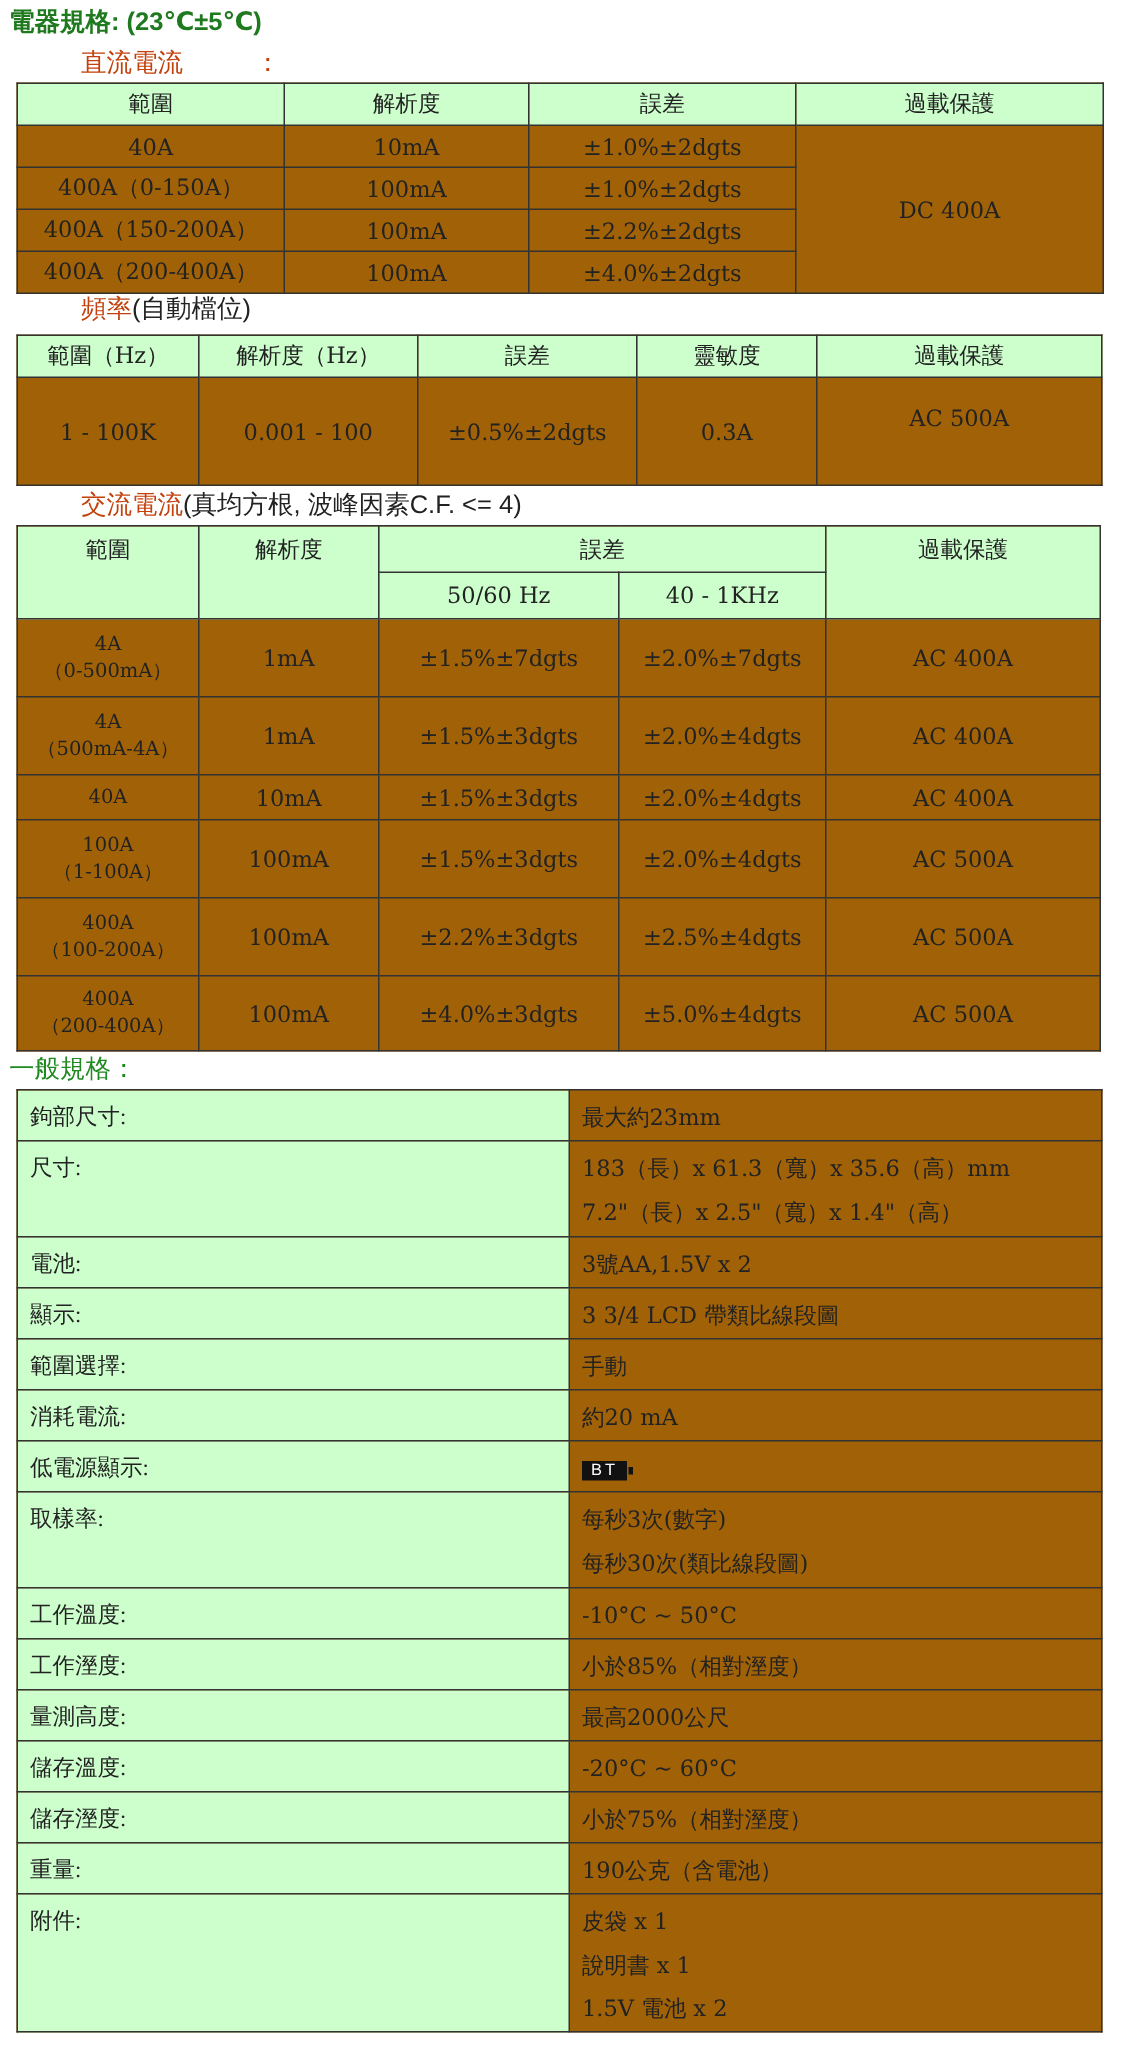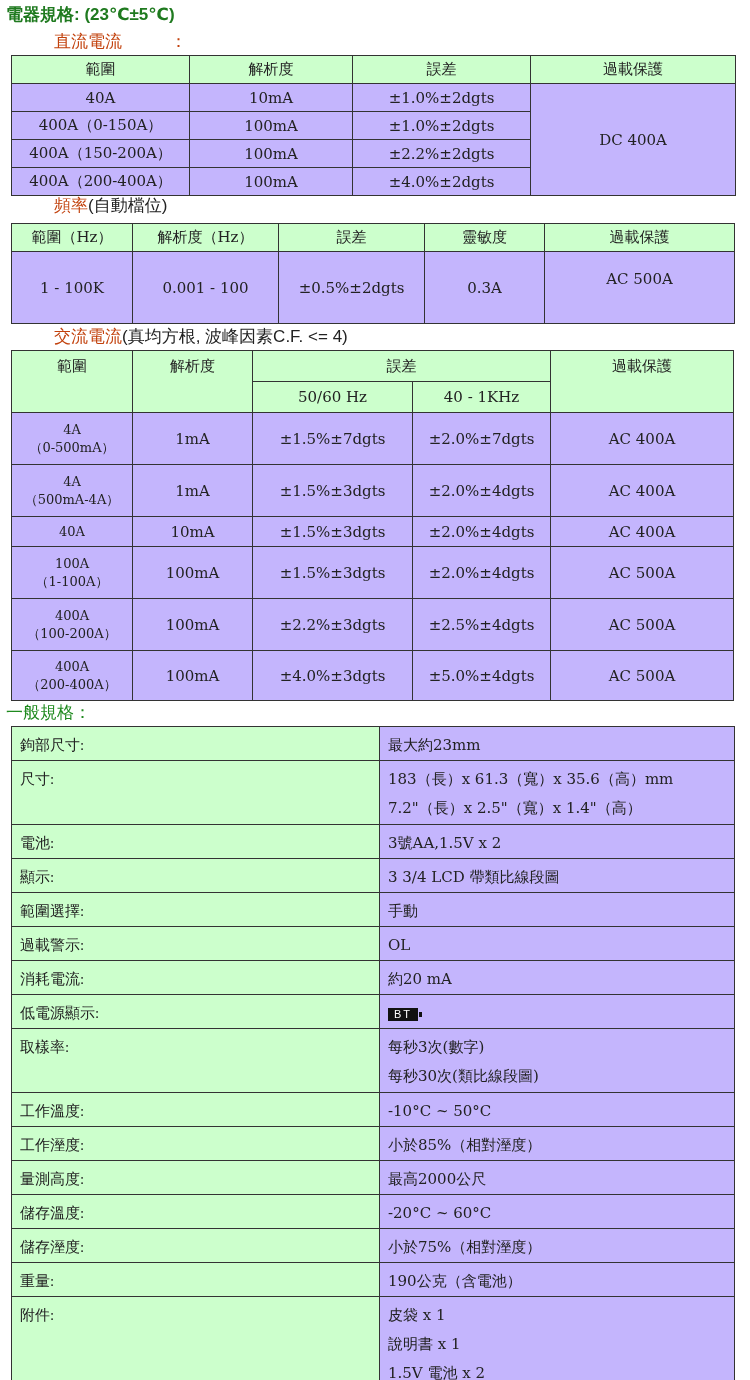--- a/index.html
+++ b/index.html
@@ -4,21 +4,21 @@
 <style>
   html, body { margin: 0; padding: 0; background: #ffffff; }
   body { width: 750px; height: 1380px; position: relative; overflow: hidden;
          font-family: "DejaVu Serif", "Liberation Serif", serif; color: #222; }
   .heading { position: absolute; left: 6px; font-family: "Liberation Sans", "DejaVu Sans", sans-serif;
              font-size: 17px; line-height: 20px; white-space: nowrap; }
   .heading.green { color: #1f7a1f; font-weight: bold; }
   .heading.green2 { color: #1f8a1f; font-weight: normal; }
   .heading .blue { color: #c2410c; margin-left: 48px; }
   .heading .dark { color: #222; }
-  table { position: absolute; border-collapse: collapse; table-layout: fixed; background: #c4b5fd; }
+  table { position: absolute; border-collapse: collapse; table-layout: fixed; background: #a16207; }
   td, th { border: 1px solid #333; text-align: center; vertical-align: middle; padding: 0;
            font-weight: normal; font-size: 15px; font-family: "DejaVu Serif", "Liberation Serif", serif; color: #222; }
   th, .hdr { background: #ccffcc; }
   .sub { font-size: 13px; line-height: 18px; }
   .gen td { text-align: left; vertical-align: top; padding: 4px 8px 0 8px; font-size: 15px; line-height: 29px; }
   .gen td.lbl { background: #ccffcc; font-family: Liberation Serif, serif; }
   .bt { display: inline-block; background: #111; color: #fff; font-family: "Liberation Sans", sans-serif;
         font-size: 11px; line-height: 13px; padding: 0 6px; letter-spacing: 2px; vertical-align: middle; position: relative; }
   .bt::after { content: ""; position: absolute; right: -4px; top: 4px; width: 3px; height: 5px; background: #111; }
 </style>
@@ -203,24 +203,20 @@
   </tr>
   <tr style="height:33px">
     <td class="lbl">顯示:</td>
     <td>3 3/4 LCD 帶類比線段圖</td>
   </tr>
   <tr style="height:33px">
     <td class="lbl">範圍選擇:</td>
     <td>手動</td>
   </tr>
   <tr style="height:33px">
-    <td class="lbl">過載警示:</td>
-    <td>OL</td>
-  </tr>
-  <tr style="height:33px">
     <td class="lbl">消耗電流:</td>
     <td>約20 mA</td>
   </tr>
   <tr style="height:33px">
     <td class="lbl">低電源顯示:</td>
     <td><span class="bt">BT</span></td>
   </tr>
   <tr style="height:64px">
     <td class="lbl">取樣率:</td>
     <td>

